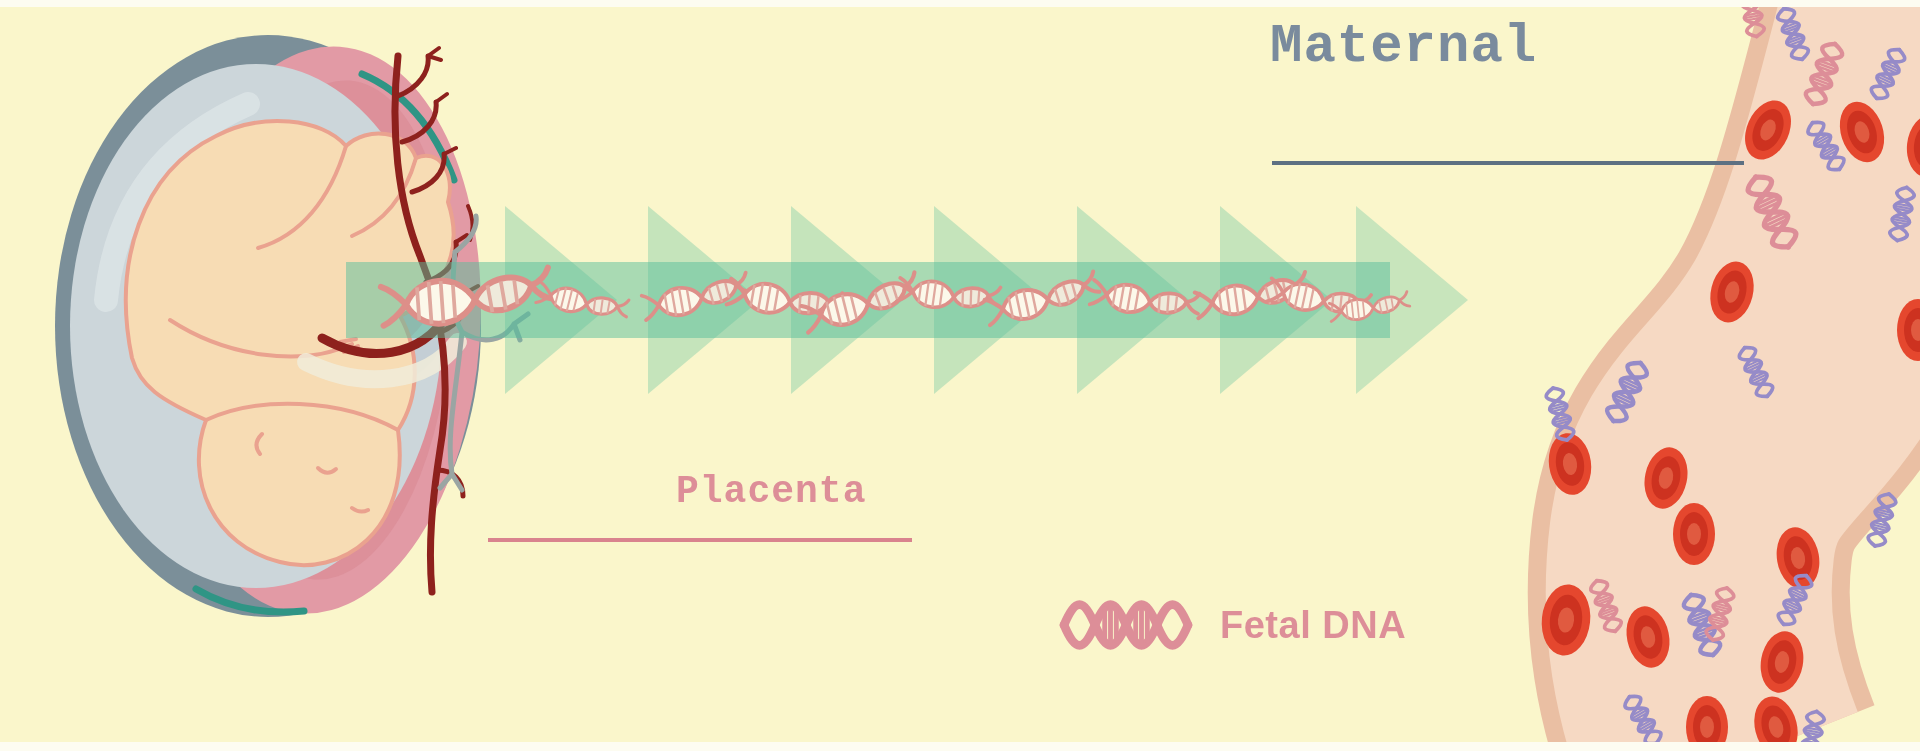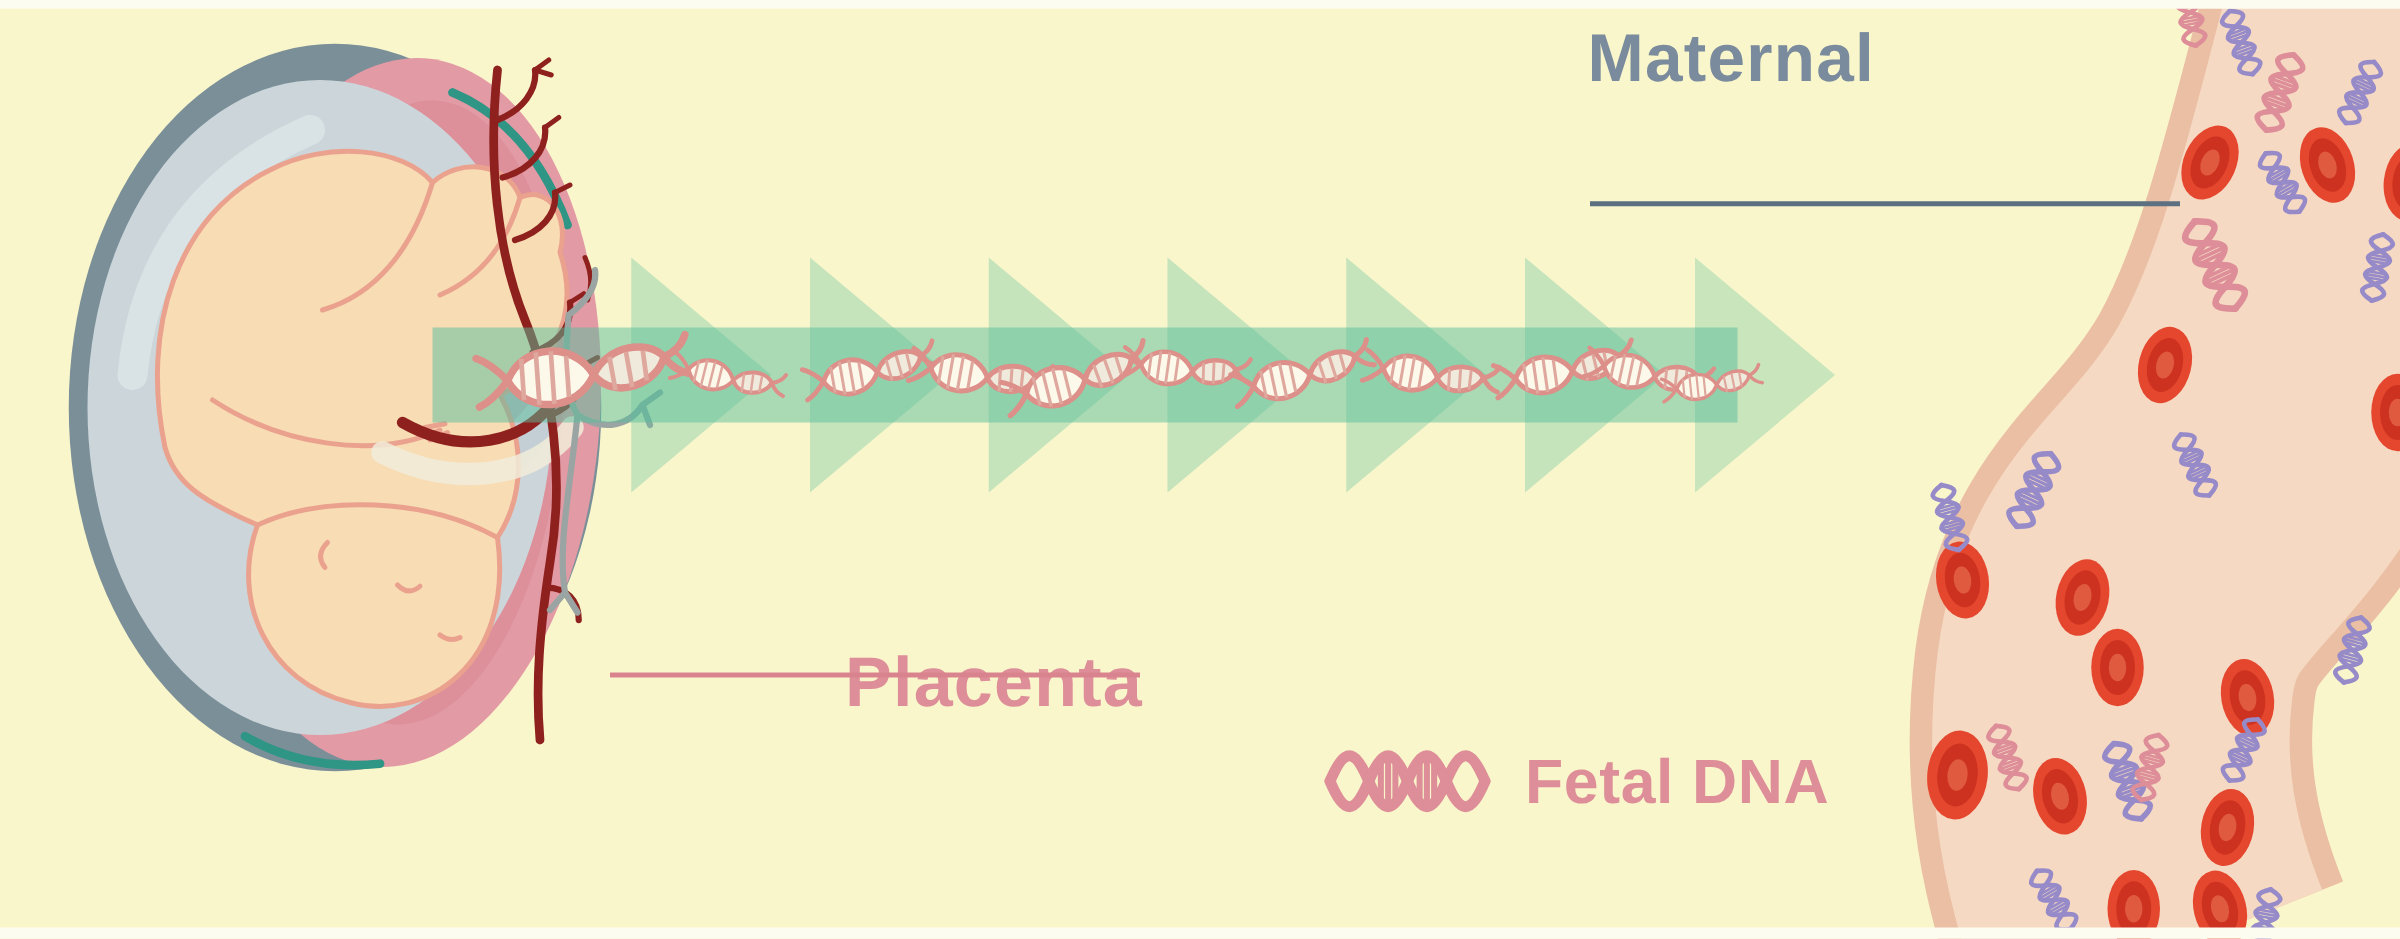--- a/index.html
+++ b/index.html
@@ -2,29 +2,29 @@
 <html style="--background: #faf6cb; --label-blue: #7a8b9d; --label-blue-line: #5d7082; --placenta-pink: #dd8e98; --placenta-line: #d9838e; --fetal-dna-pink: #dd8e98; --maternal-dna-purple: #968bc8; --arrow-green: #57bd9b; --womb-ring: #7b8f99; --amniotic-fluid: #ccd6da; --placenta-crescent: #e29aa5; --vessel-wall: #eabfa3; --vessel-interior: #f6d9c3; --blood-red: #e5472e; --dark-vessel-red: #8e211d; --fetus-skin: #f7dcb4; --fetus-outline: #eaa28f; --teal-accent: #2f9585;"><head>
 <meta charset="utf-8">
 <style>
   html,body{margin:0;padding:0;}
   body{font-family:"Liberation Sans", sans-serif;}
   .stage{position:relative;width:1920px;height:751px;overflow:hidden;background:var(--background,#faf6cb);}
   .stage svg.art{position:absolute;left:0;top:0;}
   .strip{position:absolute;left:0;width:1920px;background:#fdfcf1;}
   .strip-top{top:0;height:7px;}
   .strip-bottom{bottom:0;height:9px;}
-  .label{position:absolute;font-weight:bold;white-space:pre-line;}
+  .label{position:absolute;font-weight:bold;white-space:pre-line;font-family:Liberation Mono, monospace;}
   .label-mc{left:1270px;top:16px;font-size:54px;line-height:62px;letter-spacing:1px;color:var(--label-blue,#7a8b9d);}
   .mc-line{position:absolute;left:1272px;top:161px;width:472px;height:4px;background:var(--label-blue-line,#5d7082);}
-  .label-placenta{left:676px;top:470px;font-size:56px;letter-spacing:1px;color:var(--placenta-pink,#dd8e98);margin-top:43px;}
+  .label-placenta{left:676px;top:470px;font-size:38px;letter-spacing:1px;color:var(--placenta-pink,#dd8e98);}
   .placenta-line{position:absolute;left:488px;top:538px;width:424px;height:4px;background:var(--placenta-line,#d9838e);}
   .legend{position:absolute;left:1058px;top:594px;}
   .legend-row{display:flex;align-items:center;height:62px;margin-bottom:22px;}
   .legend-row svg{flex:0 0 auto;}
-  .legend-label{font-size:50px;font-weight:bold;margin-left:26px;letter-spacing:0.5px;}
+  .legend-label{font-size:38px;font-weight:bold;margin-left:26px;letter-spacing:0.5px;}
   .legend-label.fetal{color:var(--fetal-dna-pink,#dd8e98);}
   .legend-label.maternal{color:var(--maternal-dna-purple,#968bc8);}
 </style>
 </head>
 <body>
 
 <div class="stage">
 
   <svg class="art" width="1920" height="751" viewBox="0 0 1920 751">
     <defs>

